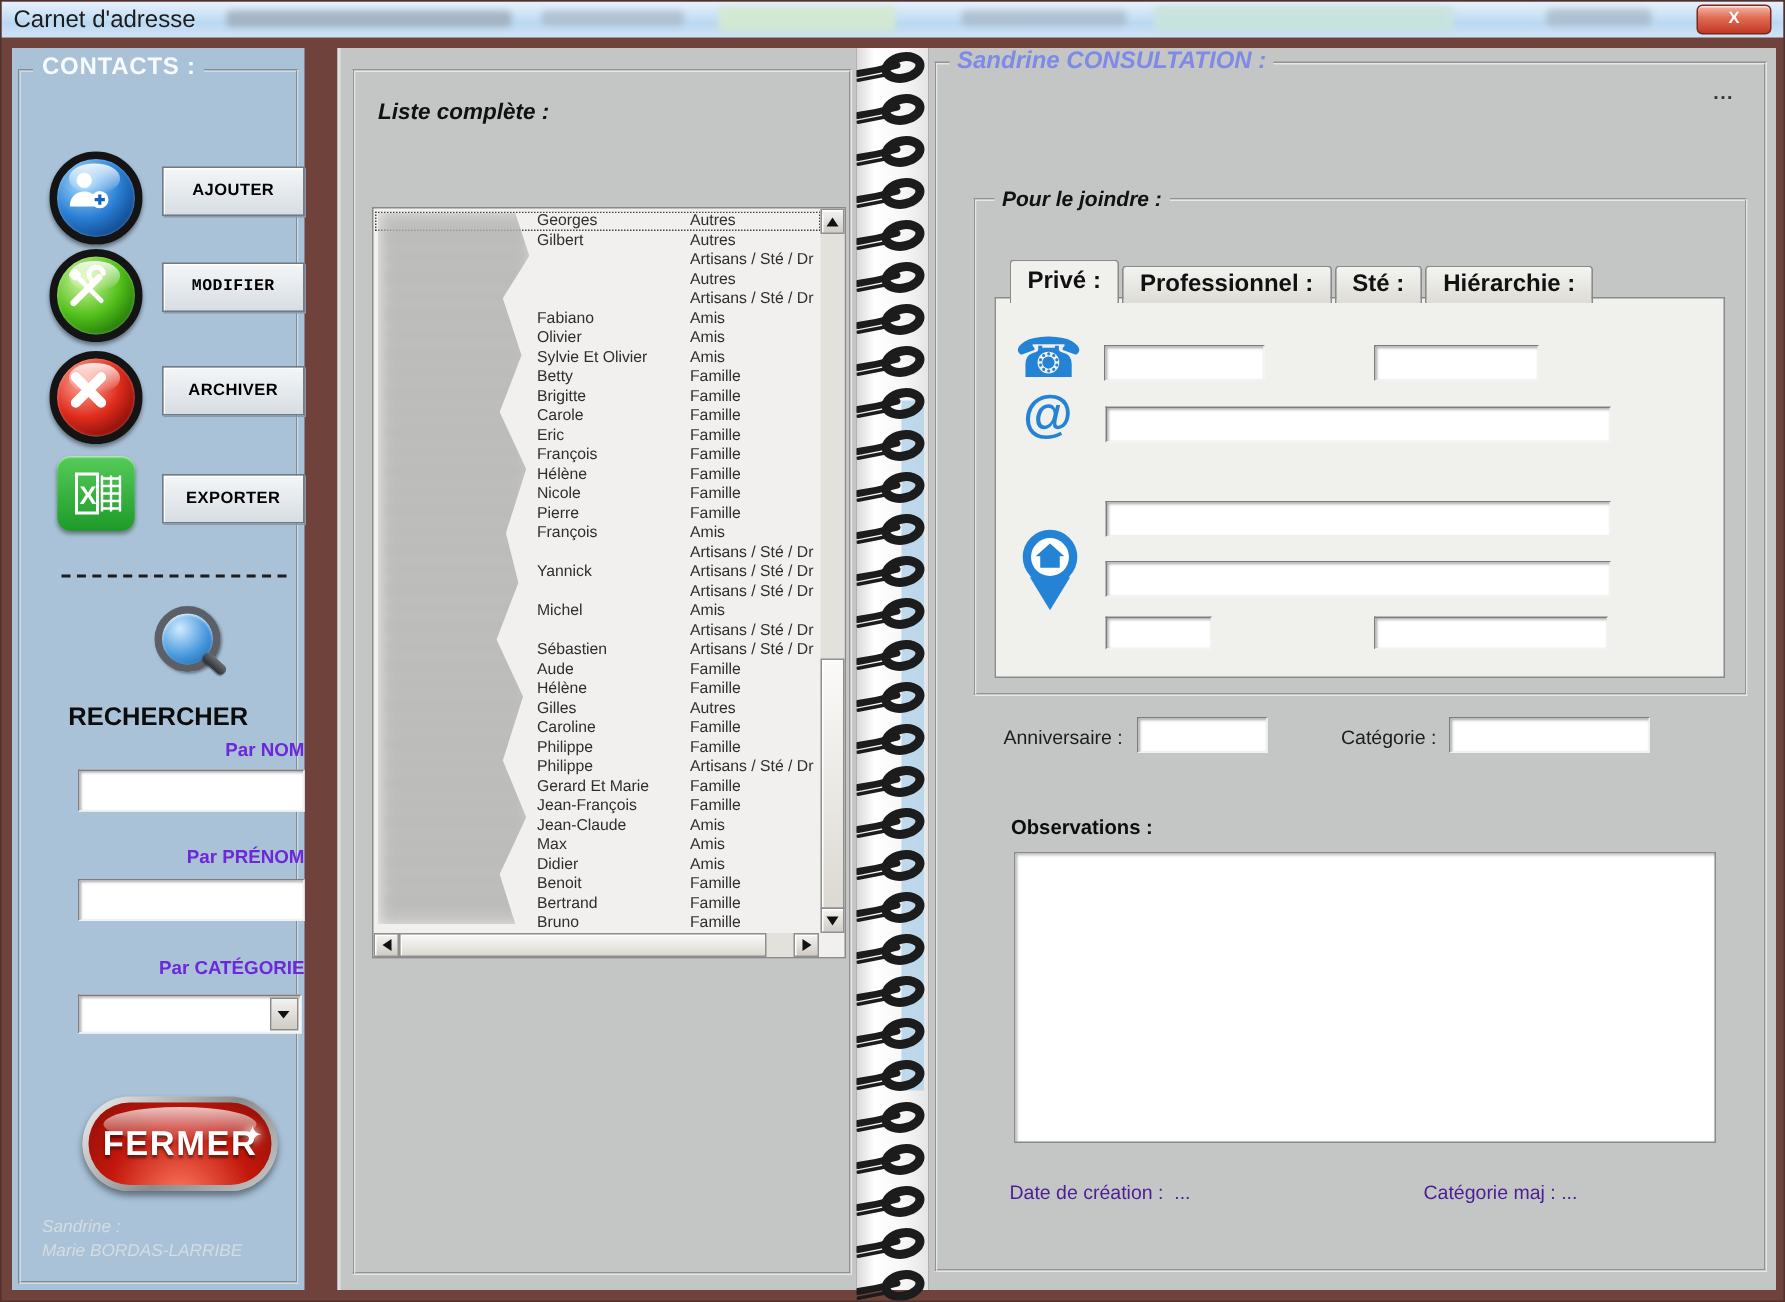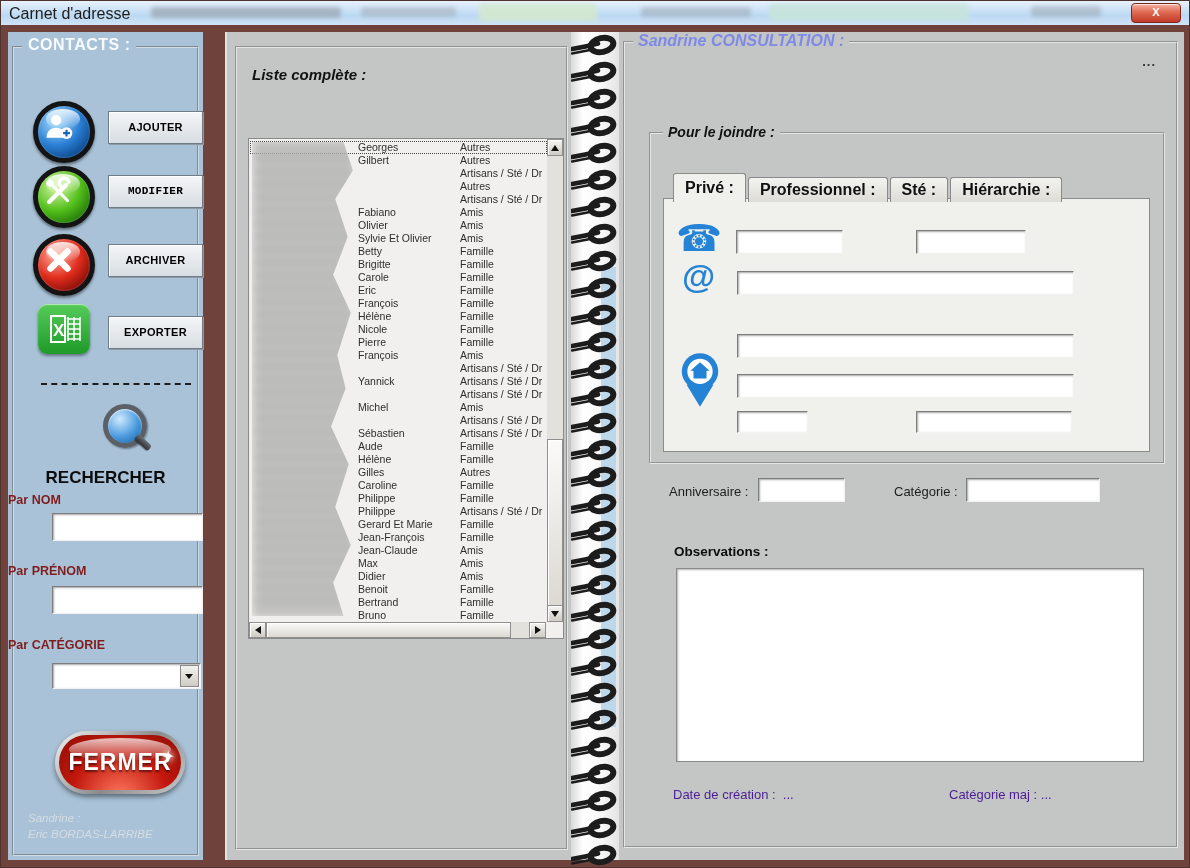--- a/index.html
+++ b/index.html
@@ -41,21 +41,21 @@
     background:linear-gradient(#f4f6f8,#d7dde2);border:1px solid #6f7b85;
     box-shadow:inset 1px 1px 0 #fff, 1px 1px 0 #8d9aa5;
     font-weight:bold;font-size:11px;color:#000;text-align:center;line-height:30px;letter-spacing:.3px;cursor:pointer;}
   .dashsep{position:absolute;left:33px;top:351px;width:150px;border-top:2px dashed #1d1d1d;}
   .mag{position:absolute;left:95px;top:372px;width:34px;height:34px;border-radius:50%;
     border:5px solid #5c6066;background:radial-gradient(circle at 35% 30%,#cfeaff,#4a9ade 55%,#155a9e);
     box-shadow:inset 0 1px 2px rgba(255,255,255,.8),1px 1px 2px rgba(0,0,0,.4);}
   .mag:after{content:"";position:absolute;width:18px;height:7px;background:linear-gradient(#6a6e74,#2c2e31);
     left:26px;top:30px;transform:rotate(42deg);border-radius:3px;box-shadow:0 1px 1px rgba(0,0,0,.4);}
   .srch-title{position:absolute;left:0;top:436px;width:100%;text-align:center;font-weight:bold;font-size:17px;color:#0c0c0c;}
-  .srch-lab{position:absolute;width:100%;text-align:left;font-weight:bold;font-size:12.5px;color:#7f1d1d;}
+  .srch-lab{position:absolute;width:100%;text-align:right;font-weight:bold;font-size:12.5px;color:#6d28d9;}
   .txt{background:#fff;border:1px solid #7d7d7d;border-bottom-color:#f2f2f2;border-right-color:#f2f2f2;
     box-shadow:inset 1px 1px 2px rgba(0,0,0,.35);}
   .sb-input{position:absolute;left:44px;width:141px;height:26px;font-size:13px;padding:0 4px;}
   .combo{position:absolute;left:44px;top:631px;width:147px;height:24px;}
   .combo .cb-btn{position:absolute;right:1px;top:1px;width:17px;height:20px;
     background:linear-gradient(#f2f2f0,#cfccc4);border:1px solid #8a8a8a;cursor:pointer;}
   .combo .cb-btn:after{content:"";position:absolute;left:4px;top:8px;border:4px solid transparent;border-top:5px solid #111;}
   .fermer{position:absolute;left:47px;top:699px;width:130px;height:63px;border-radius:34px;padding:4px;box-sizing:border-box;
     background:linear-gradient(135deg,#f2f2f2,#8b8b8b 55%,#c9c9c9);box-shadow:0 3px 5px rgba(0,0,0,.45);cursor:pointer;}
   .fermer-in{position:relative;width:100%;height:100%;border-radius:28px;overflow:hidden;
@@ -198,21 +198,21 @@
 
     <div class="fermer">
       <div class="fermer-in">
         <div class="fermer-txt">FERMER</div>
         <div class="spark">✦</div>
       </div>
     </div>
 
     <div class="copyright">
       <div>Sandrine :</div>
-      <div>Eric BORDAS-LARRIBE</div>
+      <div>Marie BORDAS-LARRIBE</div>
     </div>
   </div>
 
   <div class="panel midpanel">
     <div class="gb mid-gb">
       <span class="gb-label" style="background:#c3c6c4;">Liste complète :</span>
     </div>
 
 
     <div class="listbox">

